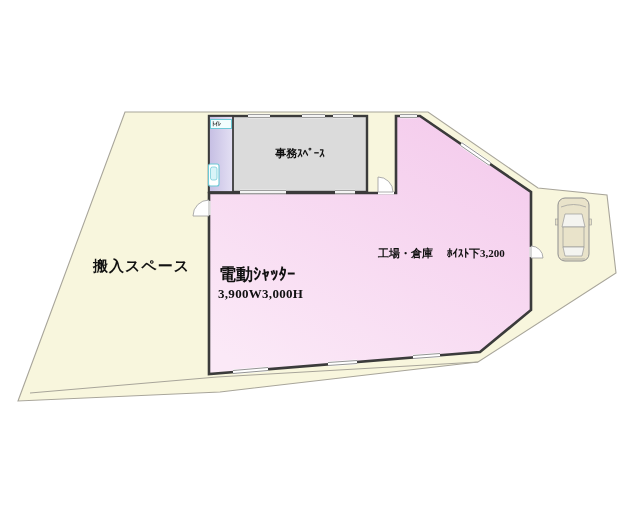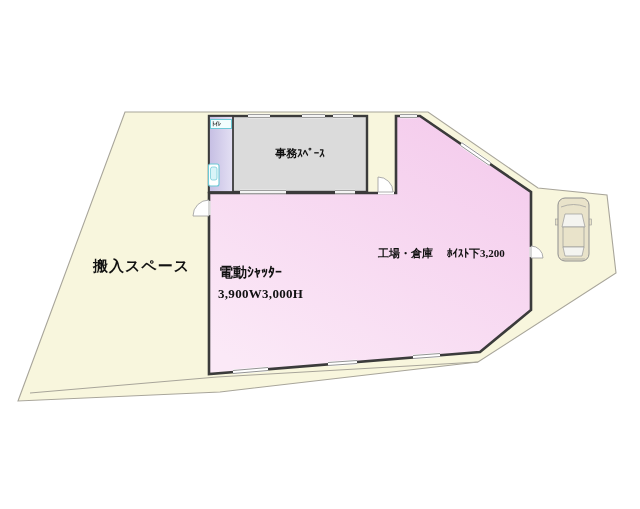--- a/index.html
+++ b/index.html
@@ -3,21 +3,21 @@
 <meta charset="utf-8">
 <style>
   html,body{margin:0;padding:0;background:#fff;}
   #stage{position:relative;width:640px;height:460px;background:#ffffff;overflow:hidden;
          font-family:Liberation Serif, serif;}
   #plan-svg{position:absolute;left:0;top:0;}
   .label{position:absolute;font-weight:bold;color:#111;white-space:nowrap;line-height:1;}
   .lbl-office{left:233px;top:148px;width:134px;text-align:center;font-size:11px;}
   .lbl-workshop{left:338px;top:248px;font-size:11px;margin-left:40px;}
   .lbl-workshop .gap{display:inline-block;width:14px;}
-  .lbl-shutter1{left:219px;top:266px;font-size:14px;}
+  .lbl-shutter1{left:219px;top:266px;font-size:17px;}
   .lbl-shutter2{left:218px;top:287px;font-size:13px;letter-spacing:.3px;}
   .lbl-carryin{left:93px;top:259px;font-size:15px;letter-spacing:1px;}
   .lbl-toilet{left:212px;top:121px;font-size:6px;color:#333;letter-spacing:0;}
 </style>
 </head>
 <body>
 
 <div id="stage">
 
   <svg id="plan-svg" width="640" height="509" viewBox="0 0 640 509">

